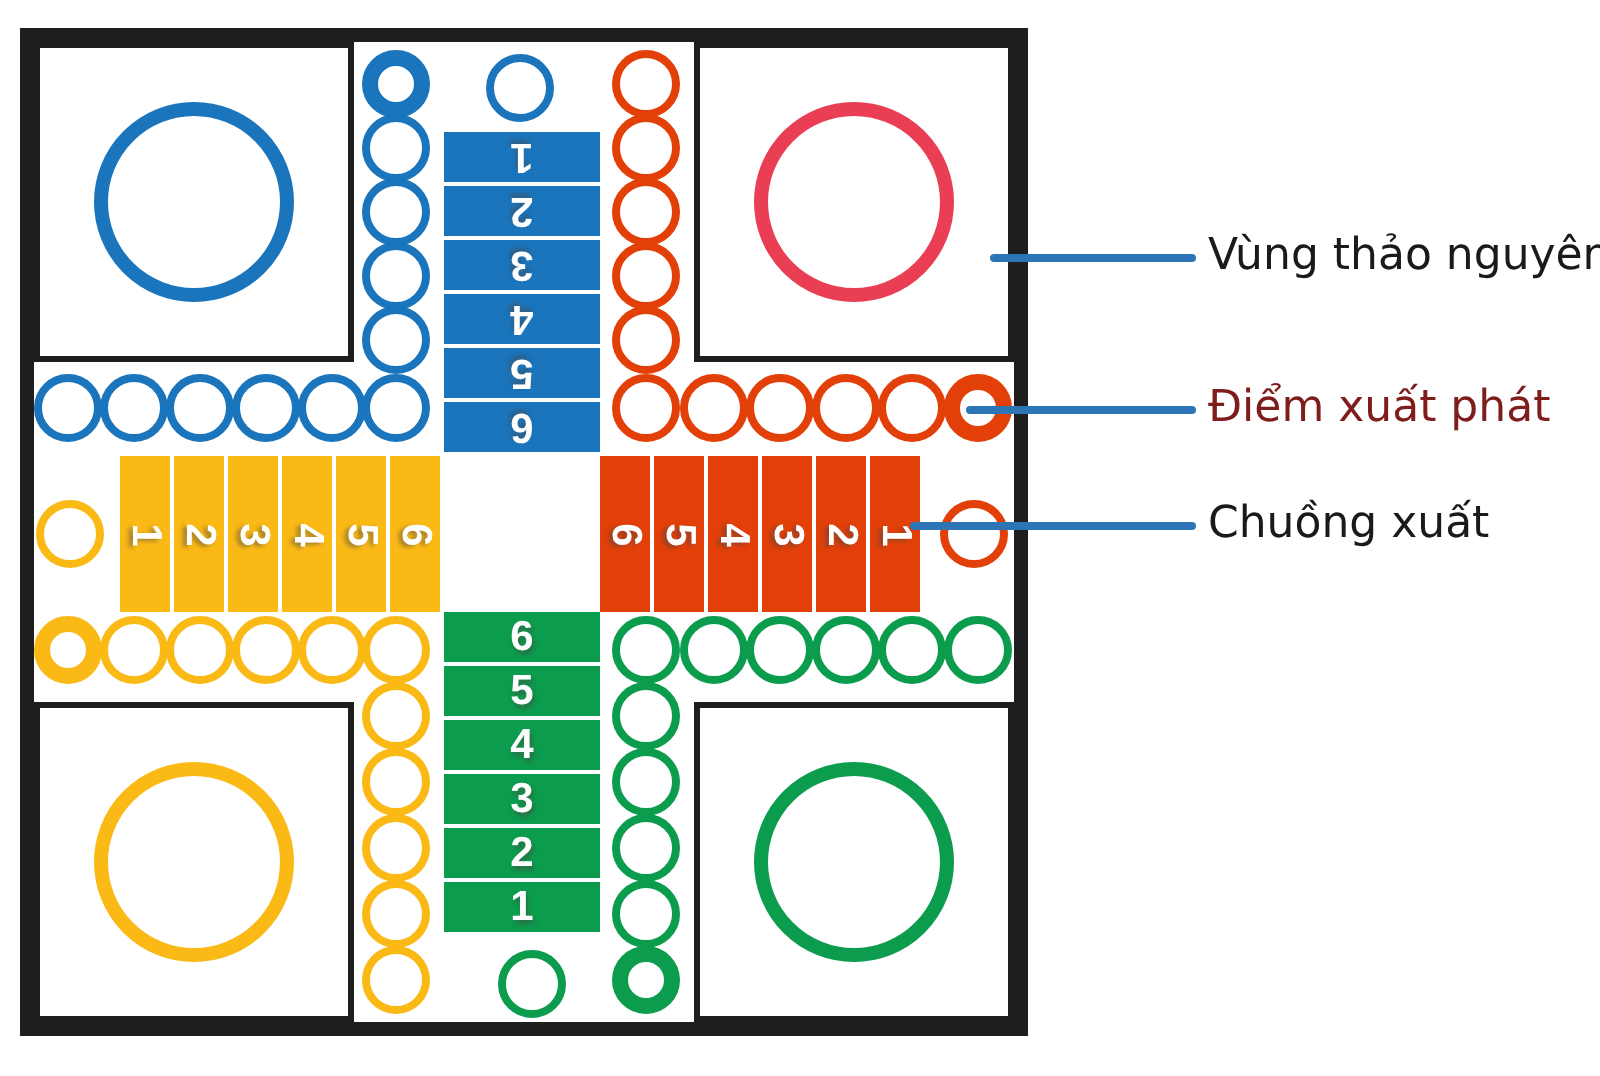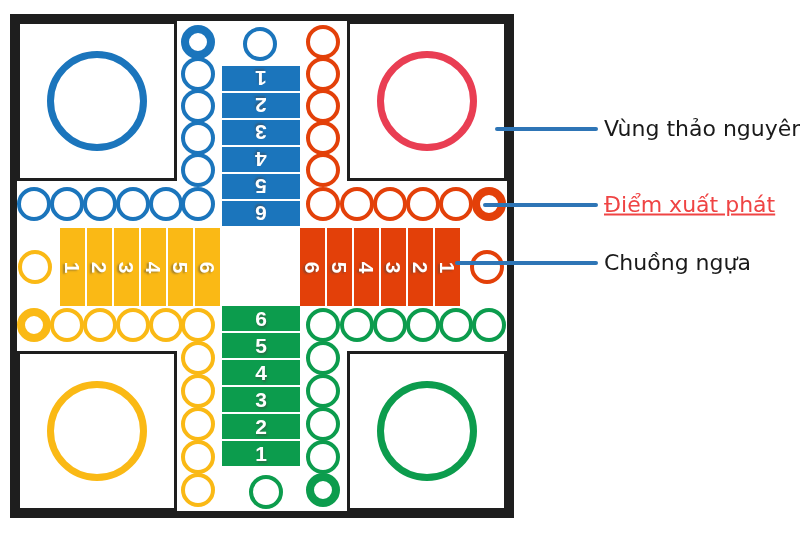--- a/index.html
+++ b/index.html
@@ -196,20 +196,20 @@
         <div class="track-circle" style="left: 232px; top: 454px; border: 4px solid rgb(12, 156, 77);"></div>
       </div>
   </div>
 
   <div class="ann1">
     <div class="ann-line" style="background: rgb(46, 117, 182);"></div>
     <div class="ann-label" style="color: rgb(26, 26, 26);">Vùng thảo nguyên</div>
   </div>
   <div class="ann2">
     <div class="ann-line" style="background: rgb(46, 117, 182);"></div>
-    <div class="ann-label" style="color: #ef4444; text-decoration: underline;">Điểm xuất phát</div>
+    <div class="ann-label" style="color: #7f1d1d;">Điểm xuất phát</div>
   </div>
   <div class="ann3">
     <div class="ann-line" style="background: rgb(46, 117, 182);"></div>
-    <div class="ann-label" style="color: rgb(26, 26, 26);">Chuồng ngựa</div>
+    <div class="ann-label" style="color: rgb(26, 26, 26);">Chuồng xuất</div>
   </div>
 
 </div>
 
 </body></html>

